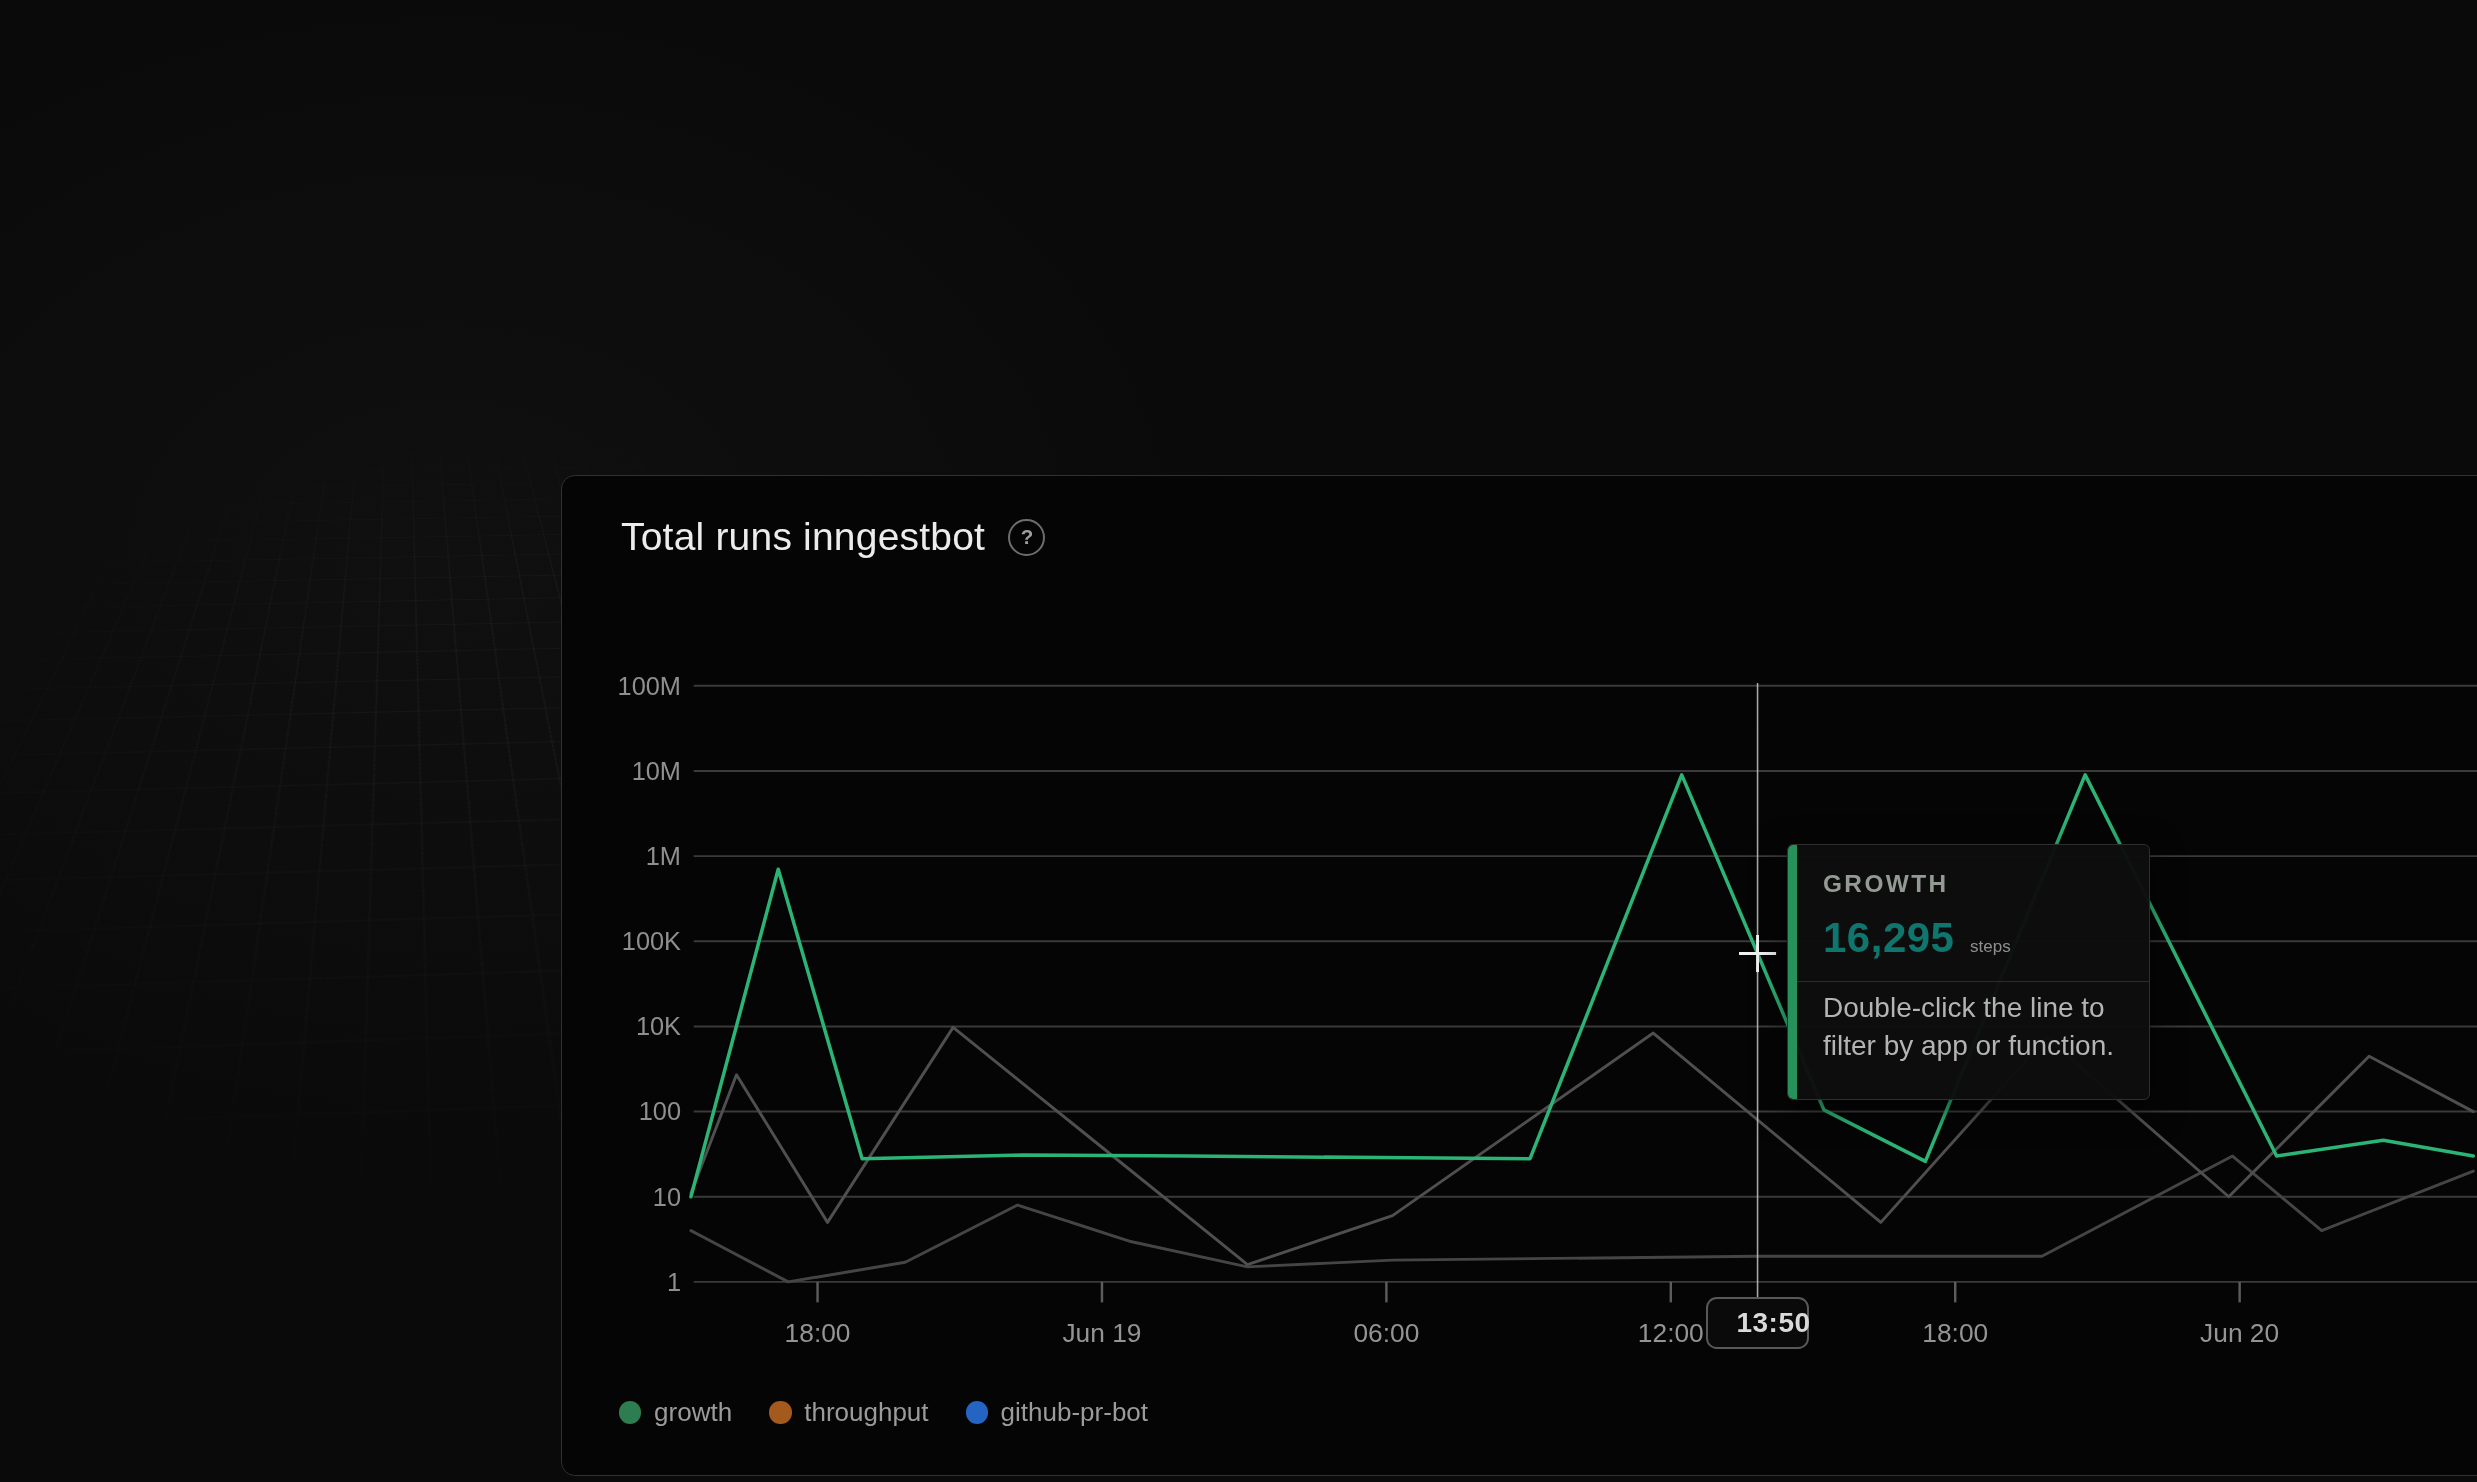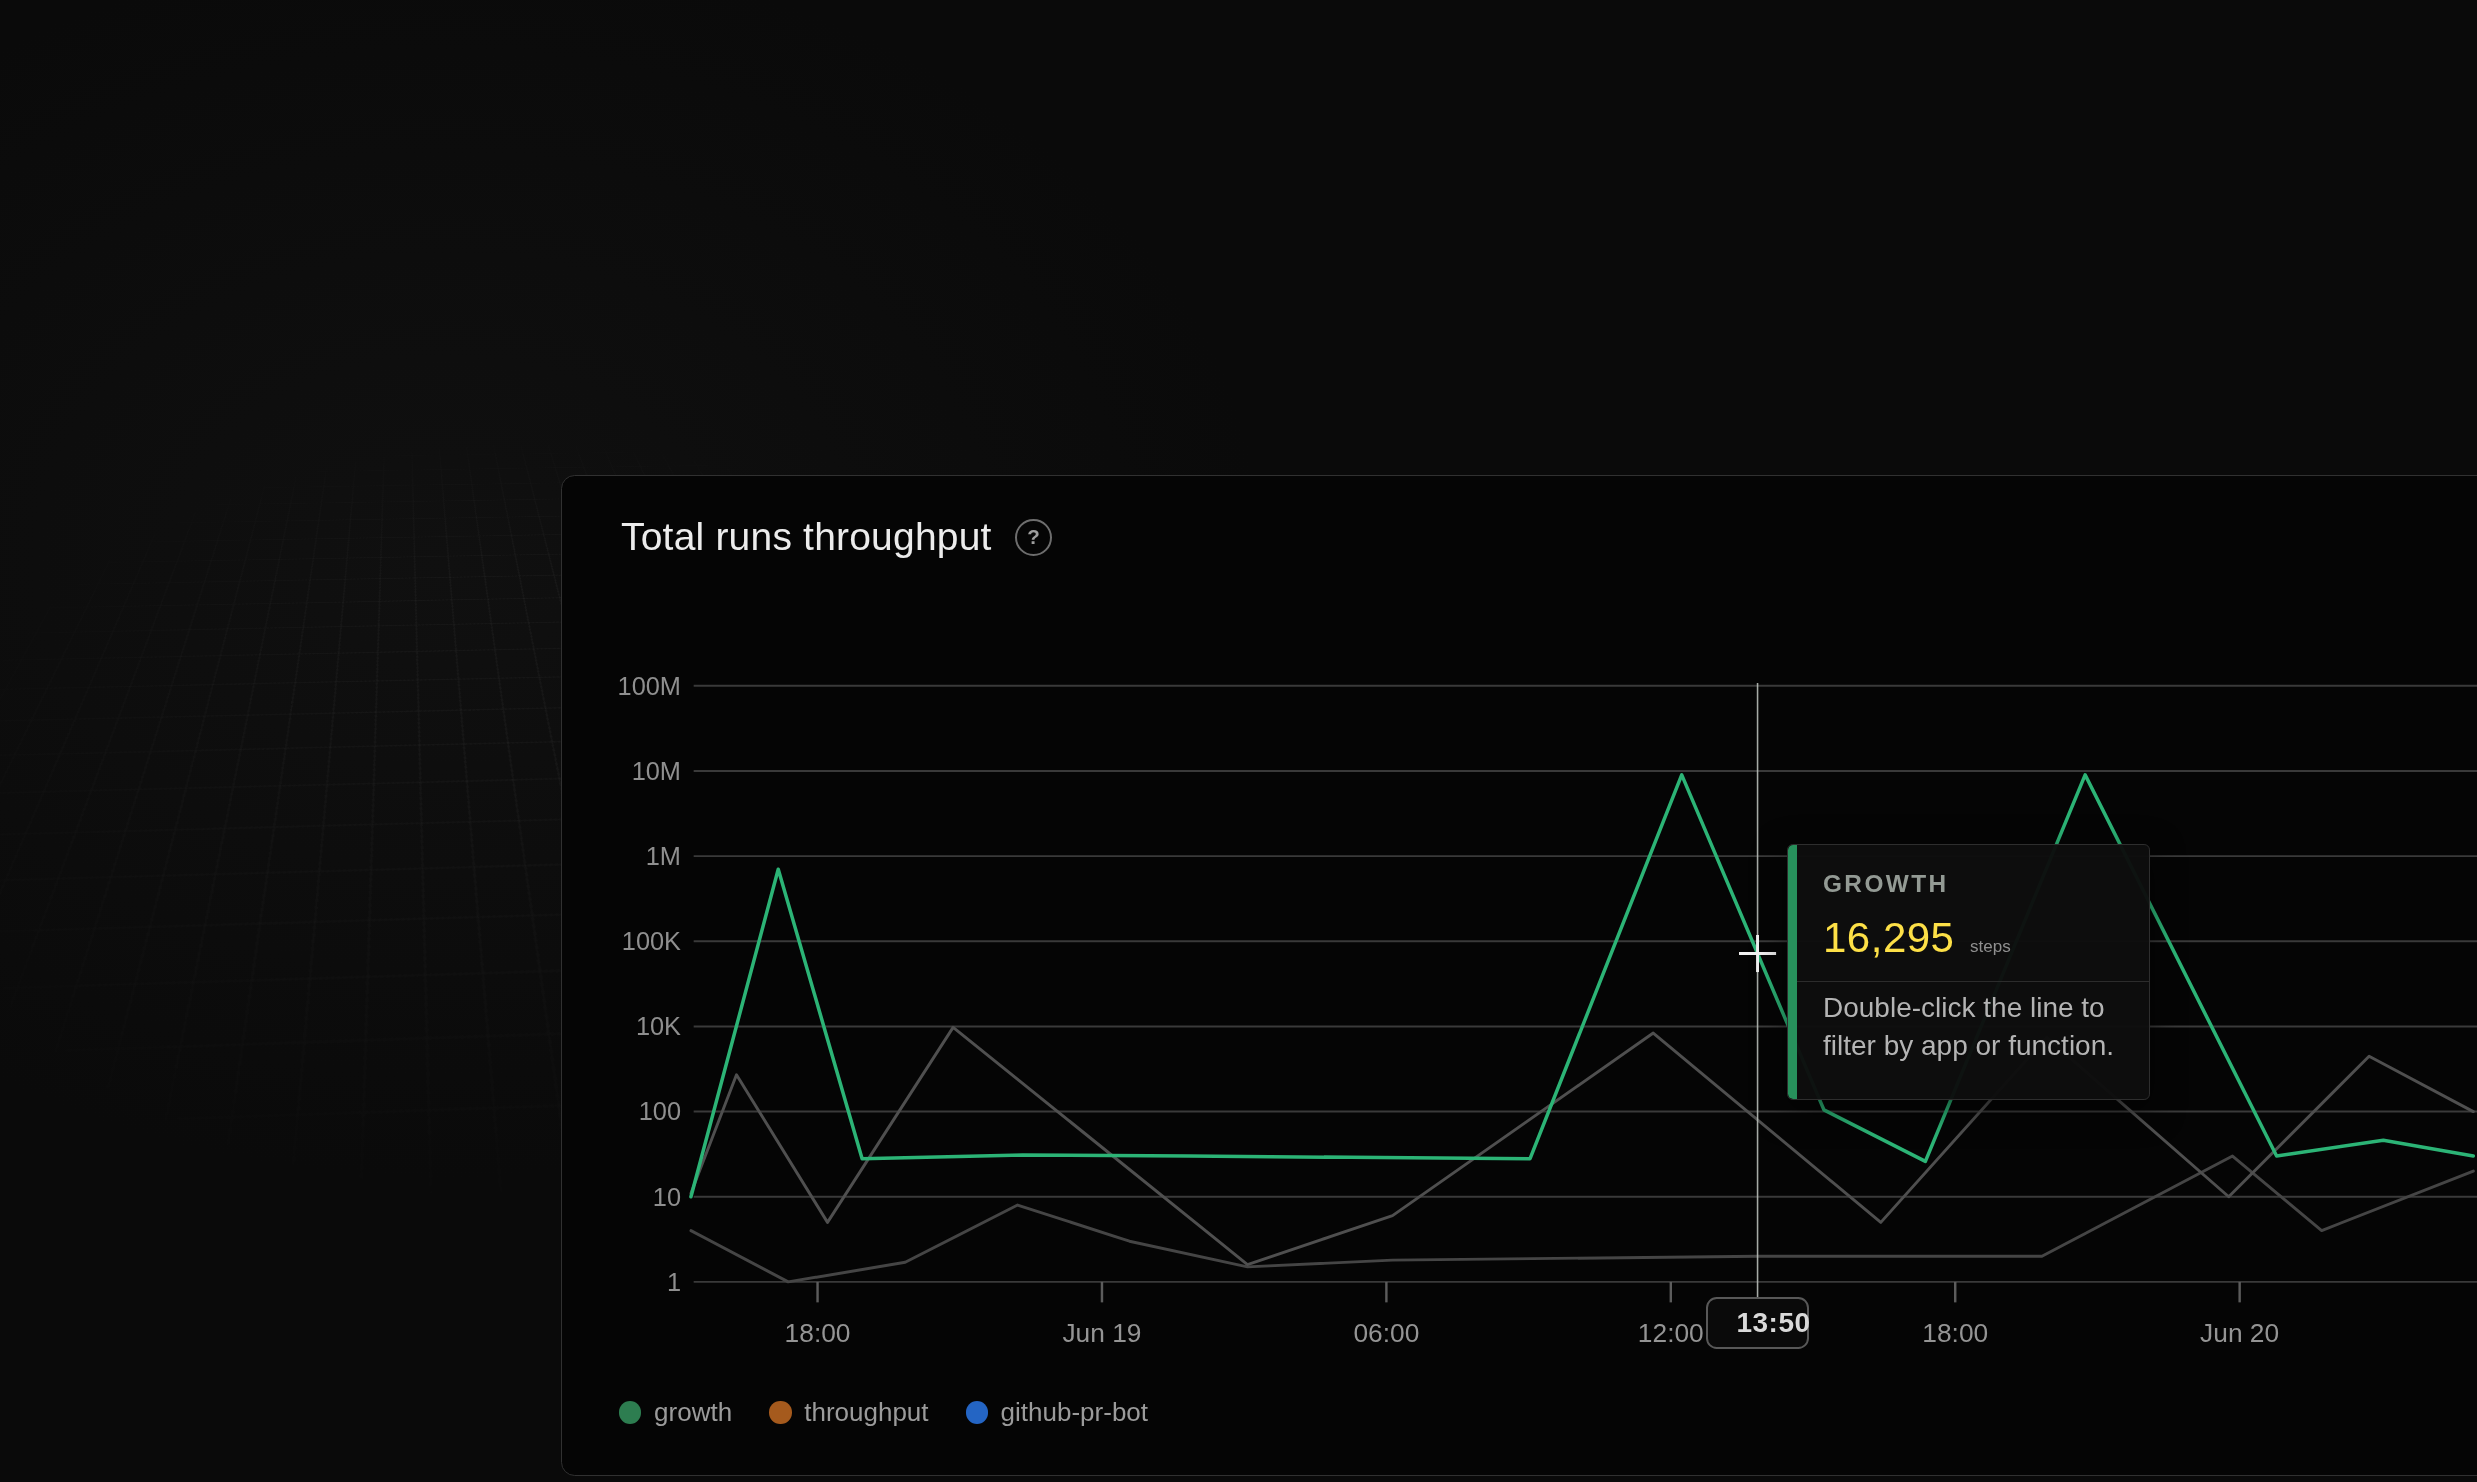--- a/index.html
+++ b/index.html
@@ -32,21 +32,21 @@
       font-size:28px;font-weight:700;color:#d9d9d9;letter-spacing:0.5px;padding-left:32px;}
   
   .tooltip{position:absolute;left:1225px;top:368px;width:363px;height:256px;
       background:rgba(13,13,13,.97);border:1px solid #2e2e2e;border-radius:5.9px;
       box-sizing:border-box;box-shadow:0 9.8px 33px rgba(0,0,0,.55);
       padding:25px 25px 19.5px 35px;overflow:hidden;}
   .tooltip .bar{position:absolute;left:0;top:0;bottom:0;width:8.8px;background:#27915c;
       border-radius:4.9px 0 0 4.9px;}
   .tt-series{font-size:24.4px;font-weight:700;letter-spacing:2.4px;color:#939a94;}
   .tt-valrow{margin-top:15.6px;display:flex;align-items:baseline;gap:15.6px;}
-  .tt-value{font-size:42px;font-weight:400;color:#fde047;letter-spacing:0.5px;}
+  .tt-value{font-size:42px;font-weight:700;color:#0f766e;letter-spacing:0.5px;}
   .tt-unit{font-size:17px;color:#8f8f8f;text-align:center;}
   .tt-divider{margin:19.5px -25px 0 -35px;border-top:1px solid #2c2c2c;}
   .tt-hint{margin-top:7px;font-size:28px;line-height:38px;color:#b4b4b4;width:293px;}
   
   .legend{position:absolute;left:57px;top:921px;display:flex;align-items:center;gap:37px;}
   .legend-item{display:flex;align-items:center;gap:12.7px;cursor:pointer;}
   .legend-dot{width:22.4px;height:22.4px;border-radius:50%;}
   .legend-label{font-size:26px;color:#9b9b9b;}
 </style>
 </head>
@@ -88,21 +88,21 @@
         <text x="1720" y="888.1" text-anchor="middle" fill="#949494" font-size="27">Jun 20</text>
         <polyline points="132.2,773.5 231.9,826.1 351.9,806.0 467.1,747.3 581.8,784.4 702.8,810.7 851.5,803.8 1225.7,799.8 1517.3,799.8 1712.7,697.1 1804.1,773.5 1959.6,712.5" fill="none" stroke="#454545" stroke-width="3" stroke-linejoin="round" stroke-linecap="round"></polyline>
         <polyline points="132.2,735.2 178.9,613.8 272.2,765.1 401.0,565.2 702.8,808.3 851.5,758.2 1118.8,571.0 1352.1,765.1 1522.2,575.5 1708.8,738.8 1852.7,594.7 1959.6,651.5" fill="none" stroke="#4f4f4f" stroke-width="3" stroke-linejoin="round" stroke-linecap="round"></polyline>
         <polyline points="132.2,738.8 221.7,403.1 307.7,699.8 472.4,695.9 642.5,697.1 807.8,698.4 992.5,699.8 1148.0,306.3 1293.8,649.7 1397.8,702.6 1561.6,306.3 1757.9,697.1 1867.3,680.9 1959.6,697.1" fill="none" stroke="#2cb476" stroke-width="3.6" stroke-linejoin="round" stroke-linecap="round"></polyline>
         <line x1="1225.7379999999998" y1="212" x2="1225.7379999999998" y2="842.1" stroke="#b9beb9" stroke-width="1.6" opacity="0.9"></line>
         <line x1="1206.7379999999998" y1="489.4405384549586" x2="1244.7379999999998" y2="489.4405384549586" stroke="#f2f2f2" stroke-width="3"></line>
         <line x1="1225.7379999999998" y1="470.4405384549586" x2="1225.7379999999998" y2="508.4405384549586" stroke="#f2f2f2" stroke-width="3"></line>
       </svg>
 
     <div class="title-row">
-      <span class="panel-title">Total runs throughput</span>
+      <span class="panel-title">Total runs inngestbot</span>
       <span class="help">?</span>
     </div>
 
     <div class="time-badge">13:50</div>
 
     <div class="tooltip">
       <div class="bar"></div>
       <div class="tt-series">GROWTH</div>
       <div class="tt-valrow">
         <span class="tt-value">16,295</span>

